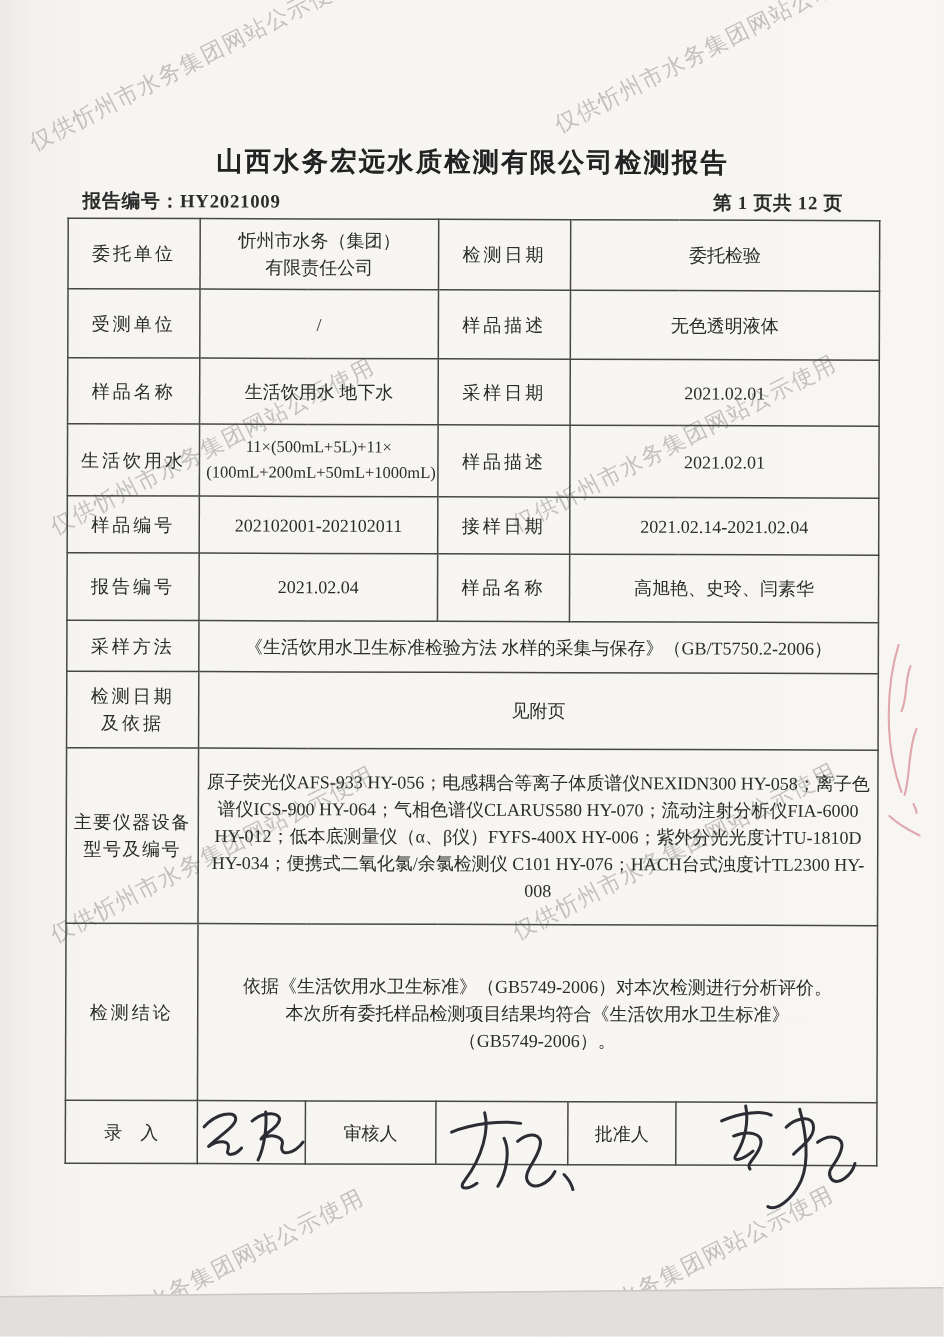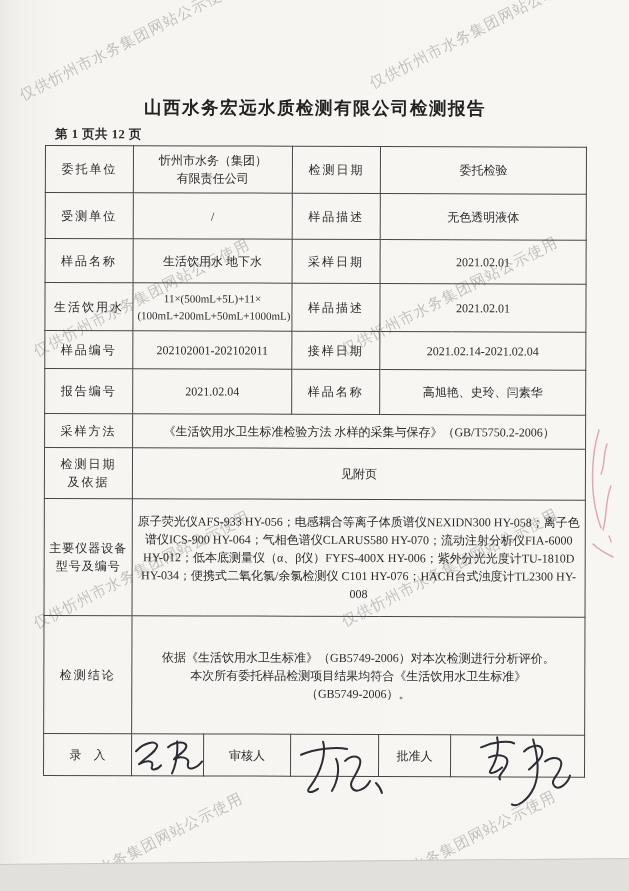--- a/index.html
+++ b/index.html
@@ -49,20 +49,21 @@
   <span class="wm" style="left:142px;top:570px">仅供忻州市水务集团网站公示使用</span>
   <span class="wm" style="left:450px;top:568px">仅供忻州市水务集团网站公示使用</span>
   <span class="wm" style="left:135px;top:852px">仅供忻州市水务集团网站公示使用</span>
   <span class="wm" style="left:448px;top:850px">仅供忻州市水务集团网站公示使用</span>
 
   <div class="doc">
 
     <div class="title">山西水务宏远水质检测有限公司检测报告</div>
 
     <div class="meta">
+      <span><span>报告编号：</span><span>HY2021009</span></span>
       <span>第 1 页共 12 页</span>
     </div>
 
     <table class="report">
       <colgroup>
         <col style="width:88px">
           <col style="width:72px">
           <col style="width:87px">
         <col style="width:88px">
           <col style="width:72px">

